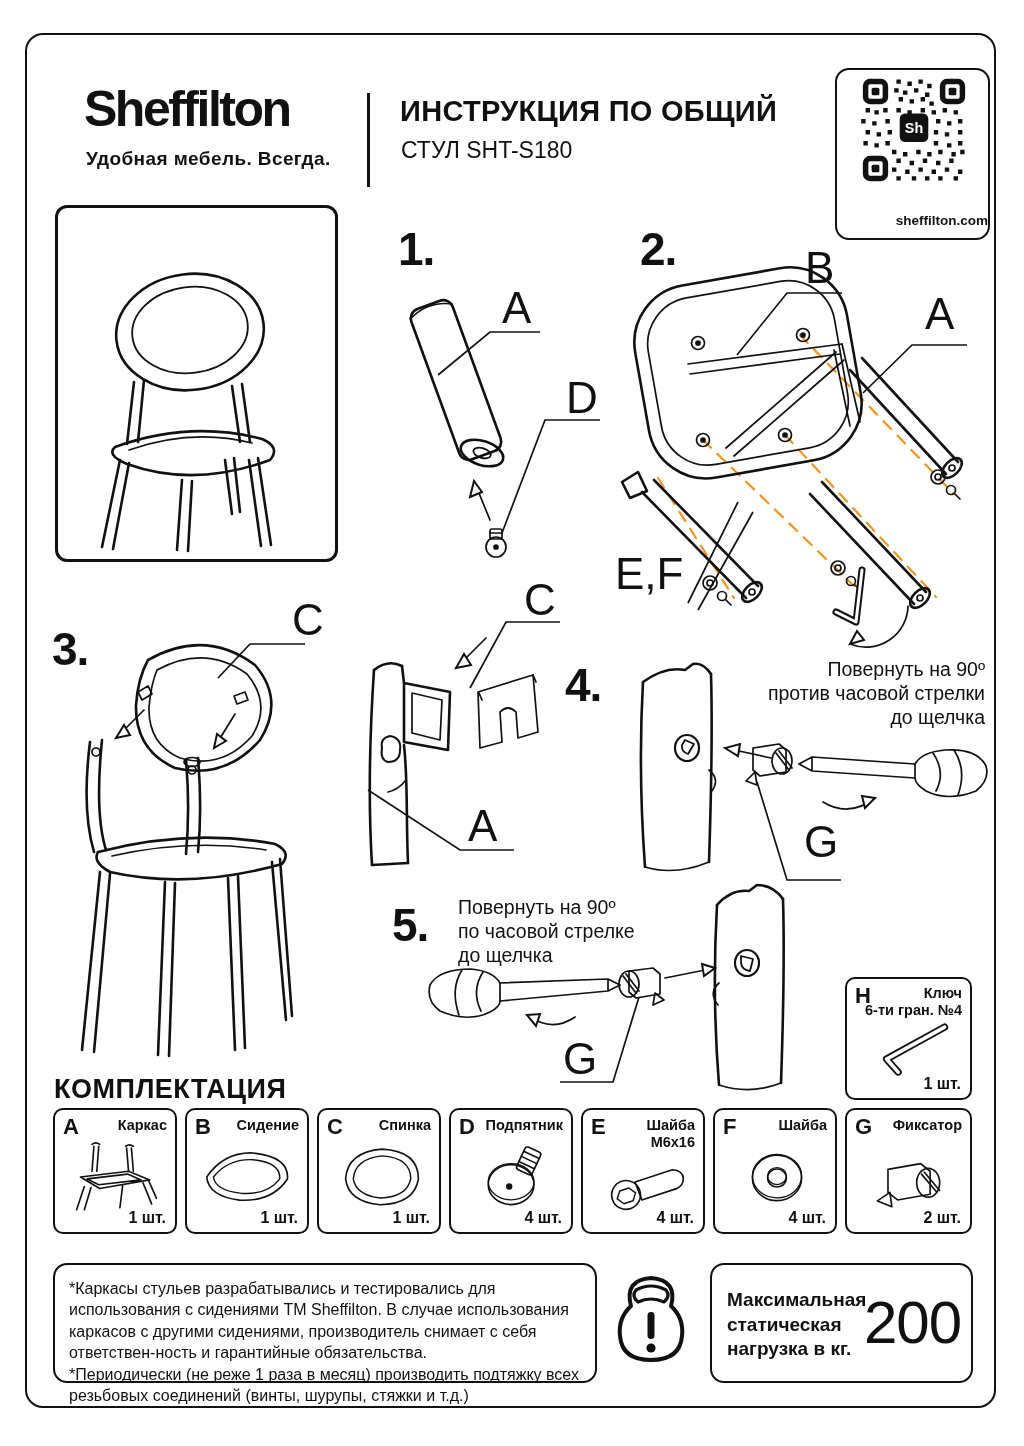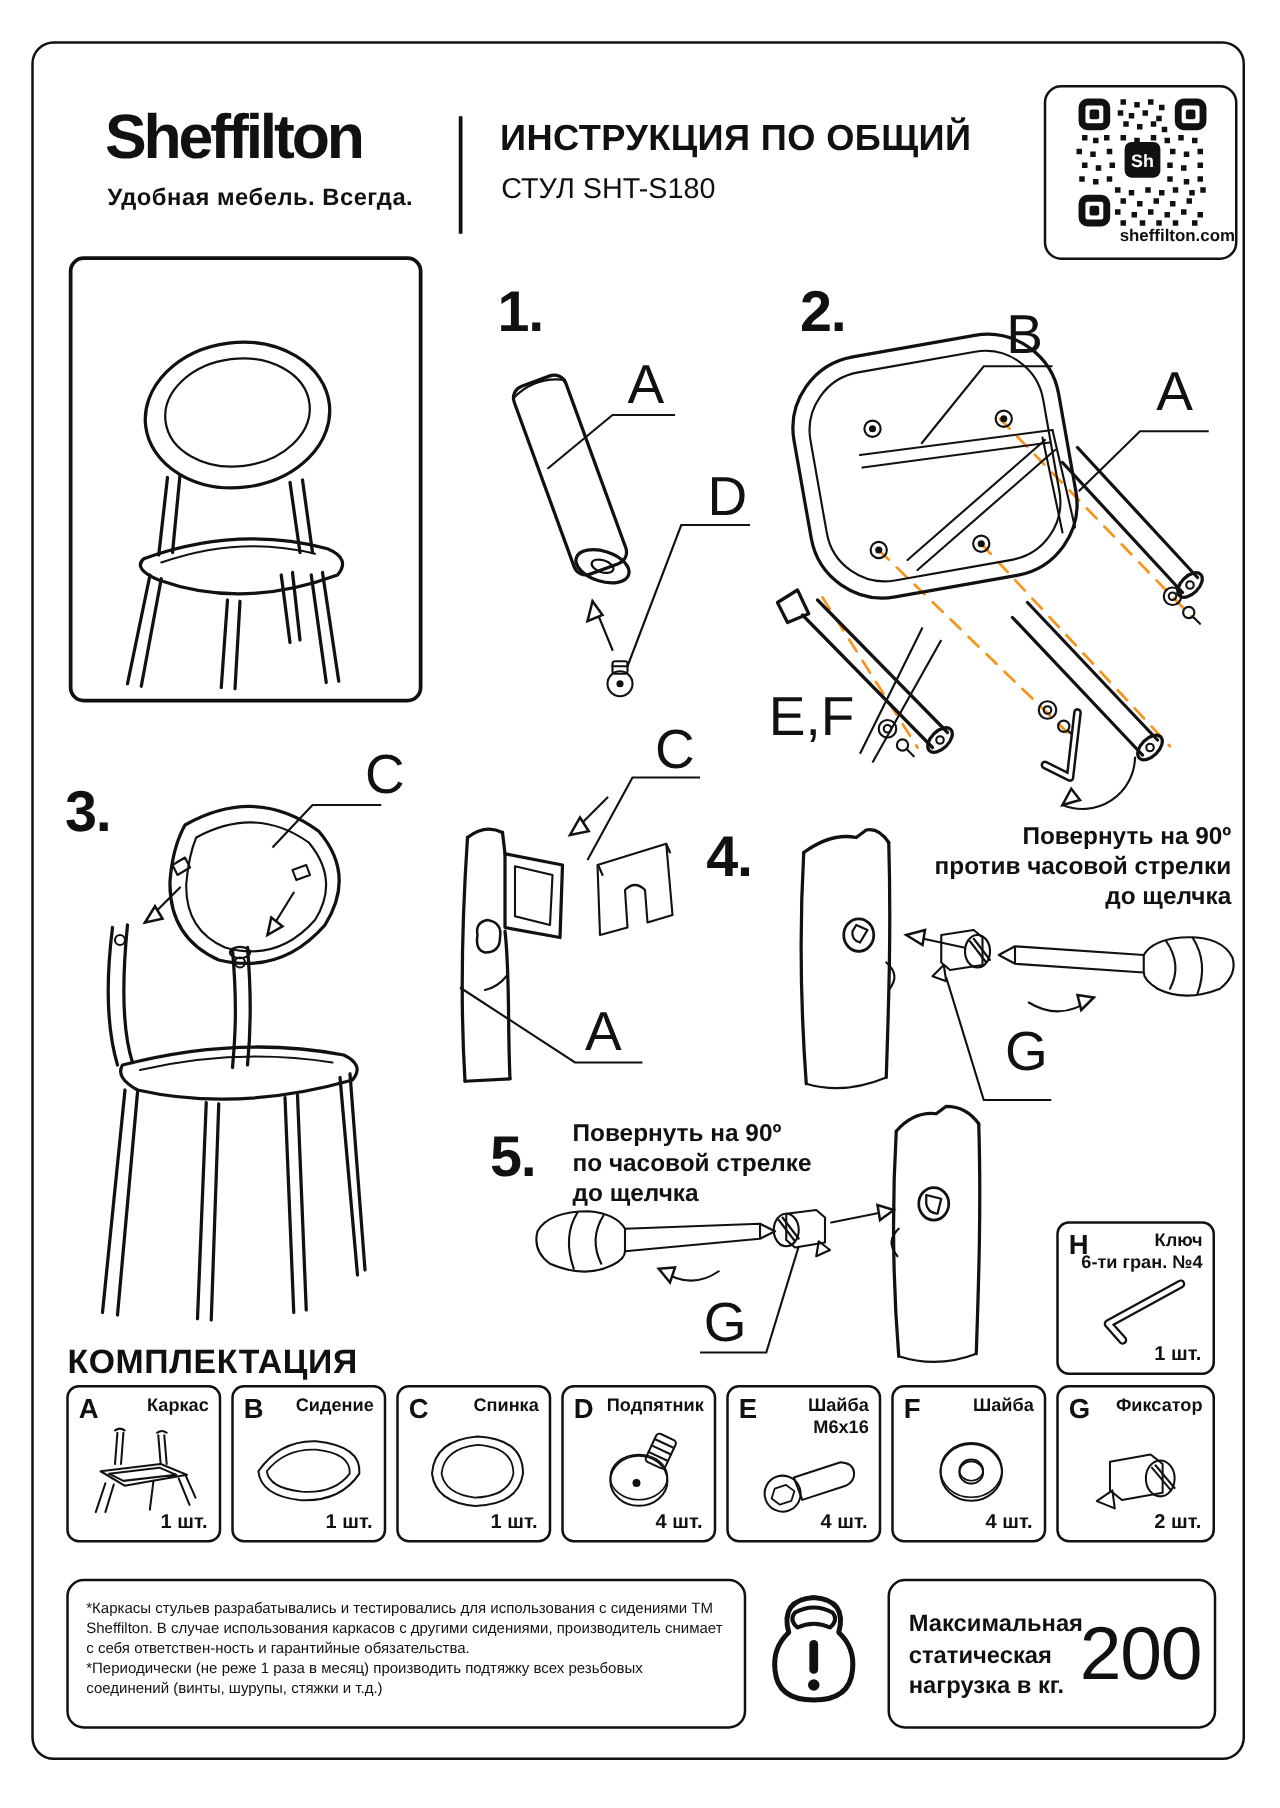--- a/index.html
+++ b/index.html
@@ -15,46 +15,46 @@
   .ah{fill:#fff;stroke:#111;stroke-width:2}
   .outer-frame{border:2.5px solid #111;border-radius:18px}
   .box{border:3px solid #111;border-radius:12px;background:#fff}
   .logo{font-size:50px;font-weight:bold;letter-spacing:-2.5px}
   .tagline{font-size:19px;font-weight:bold;letter-spacing:.4px}
   .title{font-size:29px;font-weight:bold;letter-spacing:.3px}
   .subtitle{font-size:23px}
   .sec-title{font-size:28px;font-weight:bold;letter-spacing:1px}
   .step-num{font-size:46px;font-weight:bold;letter-spacing:-1px}
   .plabel{font-size:44px;line-height:1}
-  .instr{font-size:19.5px;font-weight:bold;line-height:1.22}
+  .instr{font-size:19.5px;font-weight:normal;line-height:1.22}
   .kit-head{font-size:27px;font-weight:bold;letter-spacing:.5px}
   .kit-box{border:2.5px solid #111;border-radius:10px;background:#fff}
   .kit-letter{font-size:22px;font-weight:bold}
   .kit-name{font-size:14.5px;font-weight:bold;text-align:right;line-height:1.15}
   .kit-qty{font-size:16px;font-weight:bold}
   .warn-head{font-size:22px;font-weight:bold;letter-spacing:.5px}
-  .warn-text{font-size:12px;line-height:1.34}
+  .warn-text{font-size:16px;line-height:1.34}
   .load-label{font-size:19px;font-weight:bold;line-height:1.3}
   .load-value{font-size:60px;font-weight:normal;letter-spacing:-1px}
   .qr-caption{font-size:13.5px;font-weight:bold;text-align:right}
 </style>
 </head>
 <body>
 
 <div class="page">
 
   <div class="abs outer-frame" style="left:25px;top:33px;width:971px;height:1375px"></div>
 
   <div class="abs logo" style="left:84px;top:80px">Sheffilton</div>
   <div class="abs tagline" style="left:86px;top:148px">Удобная мебель. Всегда.</div>
   <div class="abs" style="left:367px;top:93px;width:3px;height:94px;background:#111"></div>
   <div class="abs title" style="left:400px;top:95px">ИНСТРУКЦИЯ ПО ОБЩИЙ</div>
   <div class="abs subtitle" style="left:401px;top:137px">СТУЛ SHT-S180</div>
 
-  <div class="abs" style="left:835px;top:68px;width:155px;height:140px;border:2.5px solid #111;border-radius:14px;background:#fff">
+  <div class="abs" style="left:835px;top:68px;width:155px;height:172px;border:2.5px solid #111;border-radius:14px;background:#fff">
     <svg class="abs" style="left:22px;top:5px" width="110" height="110" viewBox="0 0 100 100">
       <g>
         <rect x="6" y="6" width="18" height="18" rx="4" fill="none" stroke="#111" stroke-width="5"></rect>
         <rect x="11.5" y="11.5" width="7" height="7" rx="1.5" fill="#111"></rect>
         <rect x="76" y="6" width="18" height="18" rx="4" fill="none" stroke="#111" stroke-width="5"></rect>
         <rect x="81.5" y="11.5" width="7" height="7" rx="1.5" fill="#111"></rect>
         <rect x="6" y="76" width="18" height="18" rx="4" fill="none" stroke="#111" stroke-width="5"></rect>
         <rect x="11.5" y="81.5" width="7" height="7" rx="1.5" fill="#111"></rect>
         <path fill="#111" d="M34,4h4v4h-4z M44,6h4v4h-4z M54,4h4v4h-4z M62,8h4v4h-4z M32,12h4v4h-4z M40,14h4v4h-4z M50,12h4v4h-4z M60,16h4v4h-4z M36,20h4v4h-4z M46,22h4v4h-4z M56,20h4v4h-4z M64,24h4v4h-4z M6,30h4v4h-4z M14,32h4v4h-4z M22,30h4v4h-4z M34,30h4v4h-4z M44,32h4v4h-4z M56,30h4v4h-4z M66,32h4v4h-4z M76,30h4v4h-4z M86,32h4v4h-4z M2,40h4v4h-4z M12,42h4v4h-4z M24,40h4v4h-4z M70,40h4v4h-4z M80,42h4v4h-4z M90,40h4v4h-4z M6,50h4v4h-4z M16,52h4v4h-4z M26,50h4v4h-4z M68,50h4v4h-4z M78,52h4v4h-4z M90,50h4v4h-4z M4,60h4v4h-4z M14,62h4v4h-4z M24,60h4v4h-4z M68,60h4v4h-4z M80,62h4v4h-4z M90,60h4v4h-4z M30,68h4v4h-4z M40,70h4v4h-4z M52,68h4v4h-4z M62,70h4v4h-4z M72,68h4v4h-4z M84,70h4v4h-4z M92,68h4v4h-4z M34,76h4v4h-4z M46,78h4v4h-4z M58,76h4v4h-4z M70,78h4v4h-4z M82,76h4v4h-4z M30,84h4v4h-4z M42,86h4v4h-4z M54,84h4v4h-4z M66,86h4v4h-4z M78,84h4v4h-4z M90,86h4v4h-4z M34,92h4v4h-4z M48,92h4v4h-4z M60,92h4v4h-4z M72,92h4v4h-4z M86,92h4v4h-4z"></path>
         <rect x="37" y="35" width="26" height="26" rx="5" fill="#111"></rect>

